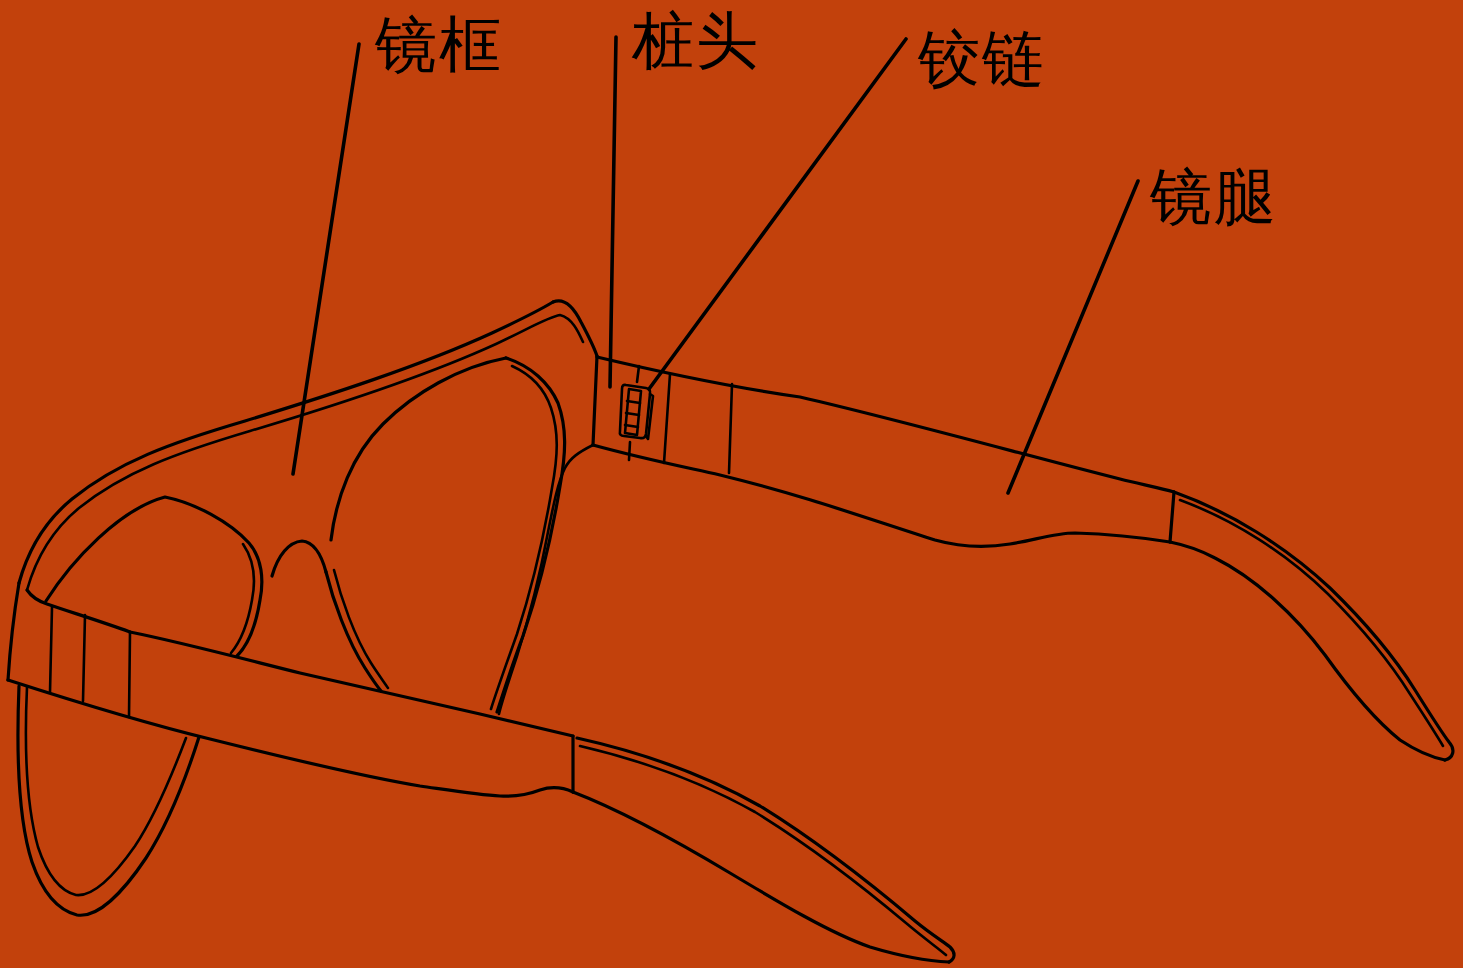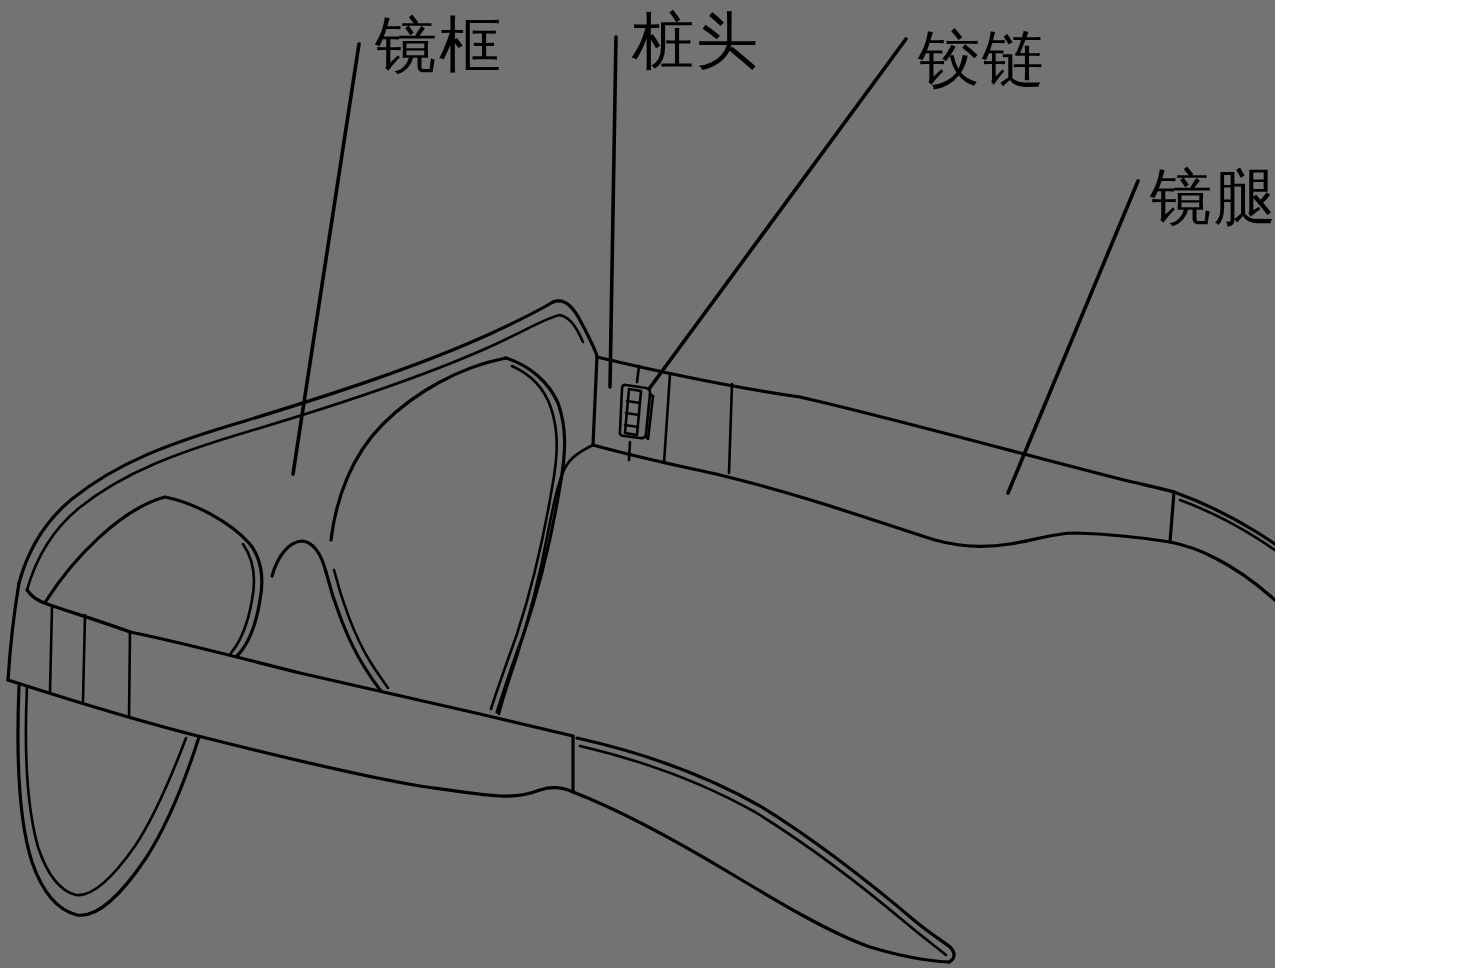--- a/index.html
+++ b/index.html
@@ -2,23 +2,23 @@
 <html><head>
 <meta charset="utf-8">
 <style>
   html, body {
     margin: 0;
     padding: 0;
     background: #ffffff;
   }
   .stage {
     position: relative;
-    width: 1275px;
+    width: 1463px;
     height: 968px;
-    background: #737373;
+    background: #c2410c;
     overflow: hidden;
     font-family: "Liberation Serif", "DejaVu Serif", serif;
   }
   svg.drawing {
     position: absolute;
     left: 0;
     top: 0;
     width: 1463px;
     height: 968px;
   }

